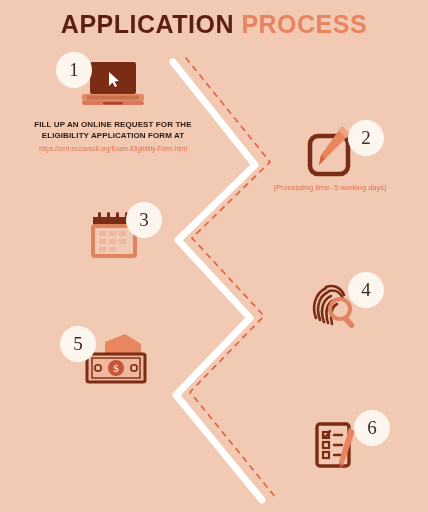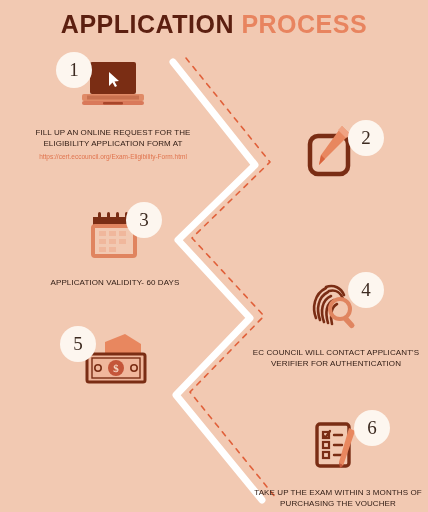--- a/index.html
+++ b/index.html
@@ -74,25 +74,25 @@
     color: #3c2a20;
     font-size: 19px;
     font-weight: normal;
     display: flex;
     align-items: center;
     justify-content: center;
     font-family: "Liberation Serif", serif;
     z-index: 4;
   }
   .caption {
-    margin-top: 14px;
+    margin-top: 6px;
     text-align: center;
     color: #2e1a12;
     font-size: 8px;
-    font-weight: normal;
+    font-weight: bold;
     line-height: 1.35;
     letter-spacing: 0.1px;
     text-transform: uppercase;
   }
   .subcaption {
     margin-top: 3px;
     text-align: center;
     color: #e0744e;
     font-size: 7.5px;
     line-height: 1.3;
@@ -162,20 +162,21 @@
       <div class="icon-wrap">
         <svg width="60" height="56" viewBox="0 0 60 56">
           <rect x="10" y="12" width="38" height="38" rx="8" fill="none" stroke="#7a2d14" stroke-width="4.5"></rect>
           <g transform="rotate(0 0 0)">
             <path d="M42 2 L50 10 L27 33 L19 41 L21 31 Z" fill="#e8875f"></path>
             <path d="M19 41 L21 31 L25 35 Z" fill="#d9633c"></path>
             <path d="M42 2 L50 10 L46 14 L38 6 Z" fill="#f0a383"></path>
           </g>
         </svg>
       </div>
+      <div class="subcaption">(Processing time- 5 working days)</div>
     </div>
   </div>
 
   <div class="step" id="step-3">
     <div class="step-inner">
       <div class="badge">3</div>
       <div class="icon-wrap">
         <svg width="56" height="56" viewBox="0 0 56 56">
           <g fill="#7a2d14">
             <rect x="11" y="4" width="3" height="9" rx="1.5"></rect>
@@ -190,21 +191,20 @@
             <rect x="22" y="23" width="7" height="5"></rect>
             <rect x="32" y="23" width="7" height="5"></rect>
             <rect x="12" y="31" width="7" height="5"></rect>
             <rect x="22" y="31" width="7" height="5"></rect>
             <rect x="32" y="31" width="7" height="5"></rect>
             <rect x="12" y="39" width="7" height="5"></rect>
             <rect x="22" y="39" width="7" height="5"></rect>
           </g>
         </svg>
       </div>
-      <div class="caption">APPLICATION VALIDITY- 60 DAYS</div>
     </div>
   </div>
 
   <div class="step" id="step-4">
     <div class="step-inner">
       <div class="badge">4</div>
       <div class="icon-wrap">
         <svg width="60" height="56" viewBox="0 0 60 56">
           <g fill="none" stroke="#7a2d14" stroke-width="2.6" stroke-linecap="round">
             <path d="M10 40 C6 30 8 16 20 10"></path>
@@ -212,21 +212,20 @@
             <path d="M18 44 C14 33 16 22 25 18"></path>
             <path d="M22 45 C19 35 20 25 28 22"></path>
             <path d="M26 46 C24 38 25 29 31 26"></path>
             <path d="M20 9 C28 6 35 10 38 17"></path>
             <path d="M23 13 C30 11 35 15 37 21"></path>
           </g>
           <circle cx="34" cy="31" r="10" fill="none" stroke="#e08560" stroke-width="4"></circle>
           <rect x="40" y="37" width="5.5" height="14" rx="2.5" fill="#e08560" transform="rotate(-42 43 44)"></rect>
         </svg>
       </div>
-      <div class="caption">EC COUNCIL WILL CONTACT APPLICANT'S VERIFIER FOR AUTHENTICATION</div>
     </div>
   </div>
 
   <div class="step" id="step-5">
     <div class="step-inner">
       <div class="badge">5</div>
       <div class="icon-wrap">
         <svg width="76" height="56" viewBox="0 0 76 56">
           <path d="M26 10 L46 2 L62 12 L62 24 L26 24 Z" fill="#e8875f"></path>
           <rect x="8" y="22" width="58" height="28" rx="2" fill="#f0b79c" stroke="#7a2d14" stroke-width="3"></rect>
@@ -254,17 +253,16 @@
           <g stroke="#7a2d14" stroke-width="2.4" stroke-linecap="round">
             <path d="M25 17 L33 17"></path>
             <path d="M25 27 L33 27"></path>
             <path d="M25 37 L33 37"></path>
           </g>
           <path d="M14 17 L16.5 19.5 L21 13" fill="none" stroke="#7a2d14" stroke-width="2.2" stroke-linecap="round" stroke-linejoin="round"></path>
           <path d="M40 10 L46 13 L34 48 L30 44 Z" fill="#e8875f"></path>
           <path d="M30 44 L34 48 L31 50 Z" fill="#c4563a"></path>
         </svg>
       </div>
-      <div class="caption">TAKE UP THE EXAM WITHIN 3 MONTHS OF PURCHASING THE VOUCHER</div>
     </div>
   </div>
 
 </div>
 
 </body></html>

